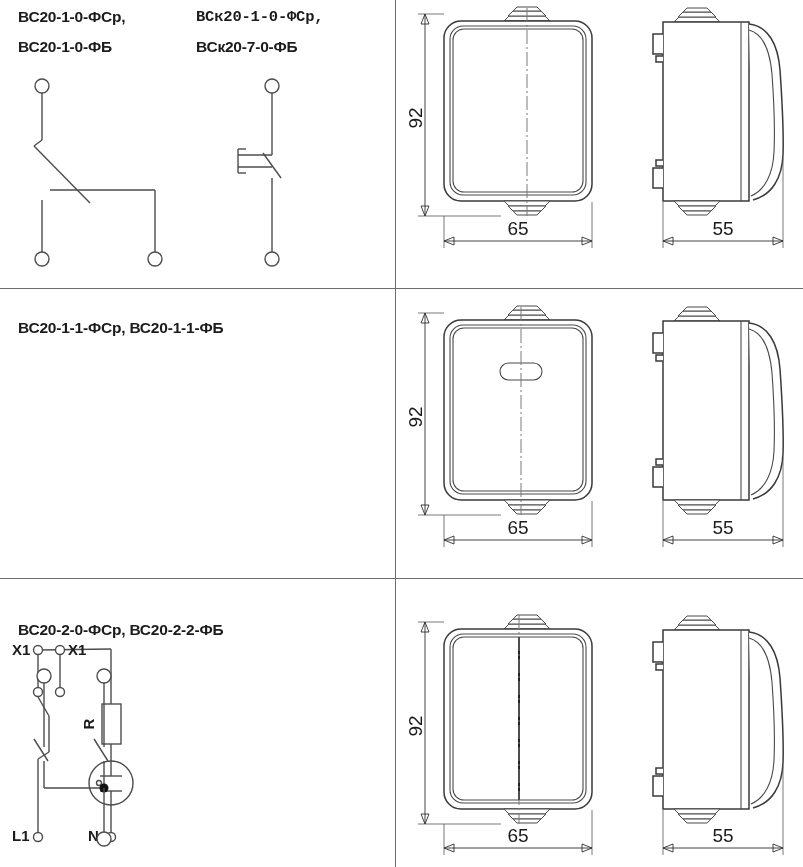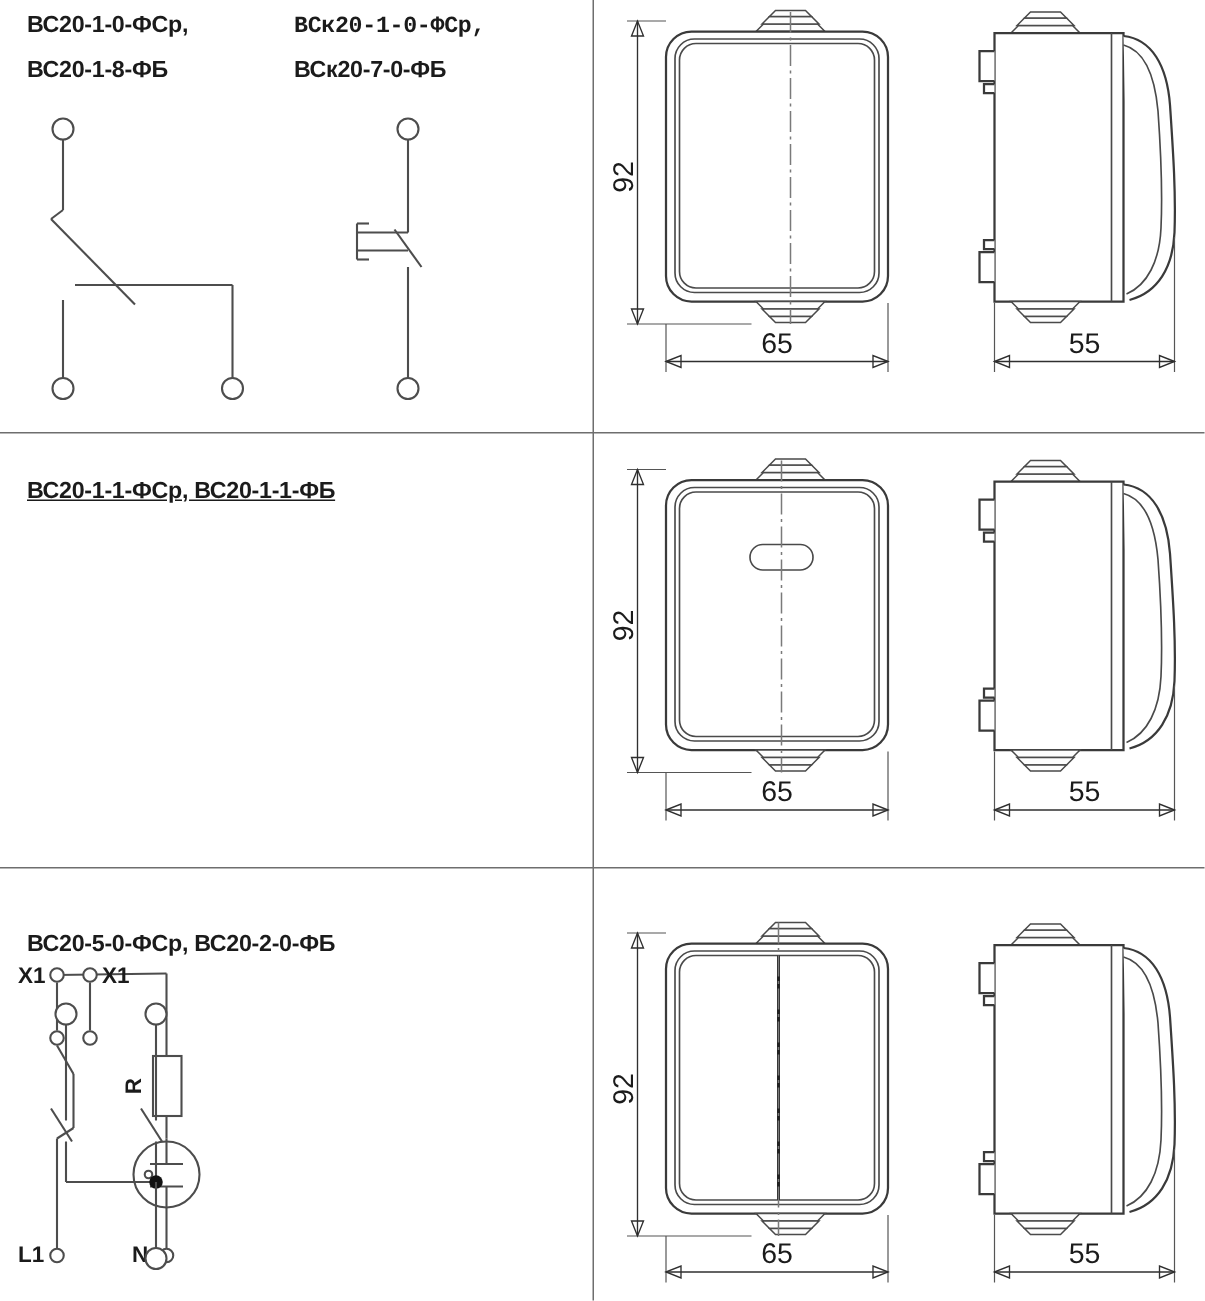--- a/index.html
+++ b/index.html
@@ -51,21 +51,21 @@
 
   <div class="vdiv" style="left:395px;"></div>
   <div class="hdiv" style="top:288px;"></div>
   <div class="hdiv" style="top:578px;"></div>
 
   <div class="row" style="top:0;height:288px;">
 
     <div class="cell-left">
 
       <div class="title" style="left:18px;top:8px;">ВС20-1-0-ФСр,</div>
-      <div class="title" style="left:18px;top:38px;">ВС20-1-8-ФБ</div>
+      <div class="title" style="left:18px;top:38px;">ВС20-1-0-ФБ</div>
 
       <div class="title" style="left:196px;top:8px;font-family:Liberation Mono, monospace;">ВСк20-1-0-ФСр,</div>
       <div class="title" style="left:196px;top:38px;">ВСк20-7-0-ФБ</div>
 
       <svg class="svgabs" width="395" height="288">
         <circle class="term" cx="42" cy="86" r="7"></circle>
         <path class="ln" d="M42 93 L42 140"></path>
         <path class="ln" d="M42 140 L34 146"></path>
         <path class="ln" d="M34 146 L90 203"></path>
         <path class="ln" d="M50 190 L155 190"></path>
@@ -159,21 +159,21 @@
           <text class="dimtxt" x="327" y="235" text-anchor="middle">55</text>
         </g>
       </svg>
     </div>
   </div>
 
   <div class="row" style="top:289px;height:289px;">
 
     <div class="cell-left">
 
-      <div class="title" style="left:18px;top:30px;text-decoration:underline;">ВС20-1-1-ФСр, ВС20-1-1-ФБ</div>
+      <div class="title" style="left:18px;top:30px;">ВС20-1-1-ФСр, ВС20-1-1-ФБ</div>
 
       <svg class="svgabs" width="395" height="289">
 
         <path class="ln" d="M38 361 L111 360"></path>
         <path class="ln" d="M111 360 L111 415"></path>
 
         <circle class="term" cx="38" cy="361" r="4.5"></circle>
         <path class="ln" d="M38 366 L38 398"></path>
         <circle class="term" cx="38" cy="403" r="4.5"></circle>
 
@@ -265,21 +265,21 @@
           <text class="dimtxt" x="327" y="245" text-anchor="middle">55</text>
         </g>
       </svg>
     </div>
   </div>
 
   <div class="row" style="top:579px;height:288px;">
 
     <div class="cell-left">
 
-      <div class="title" style="left:18px;top:42px;">ВС20-5-0-ФСр, ВС20-2-0-ФБ</div>
+      <div class="title" style="left:18px;top:42px;">ВС20-2-0-ФСр, ВС20-2-2-ФБ</div>
 
       <svg class="svgabs" width="395" height="288">
 
         <circle class="term" cx="44" cy="97" r="7"></circle>
         <path class="ln" d="M44 104 L44 168"></path>
         <path class="ln" d="M34 160 L48 182"></path>
         <path class="ln" d="M44 182 L44 209"></path>
 
         <circle class="term" cx="104" cy="97" r="7"></circle>
         <path class="ln" d="M104 104 L104 168"></path>

